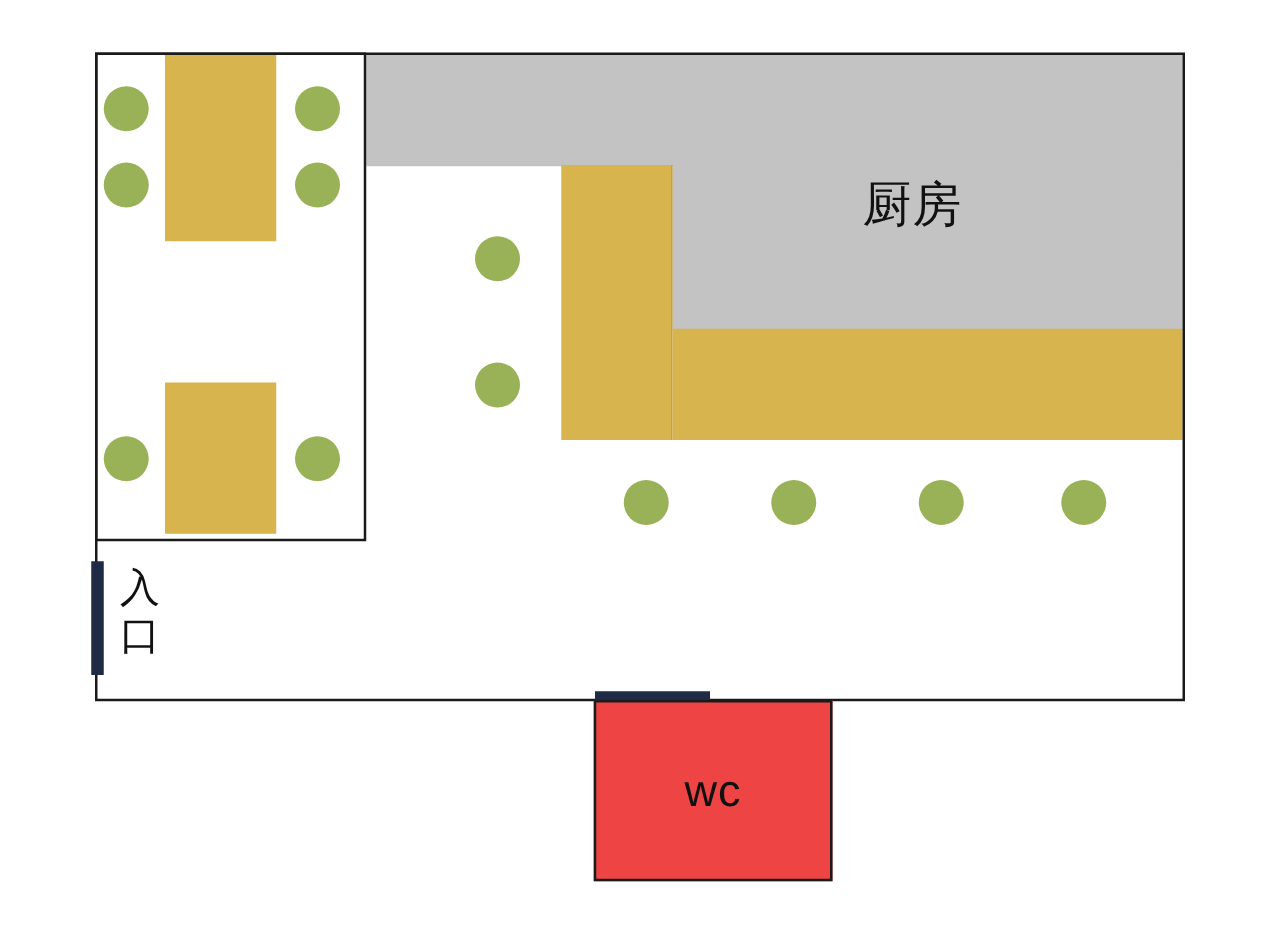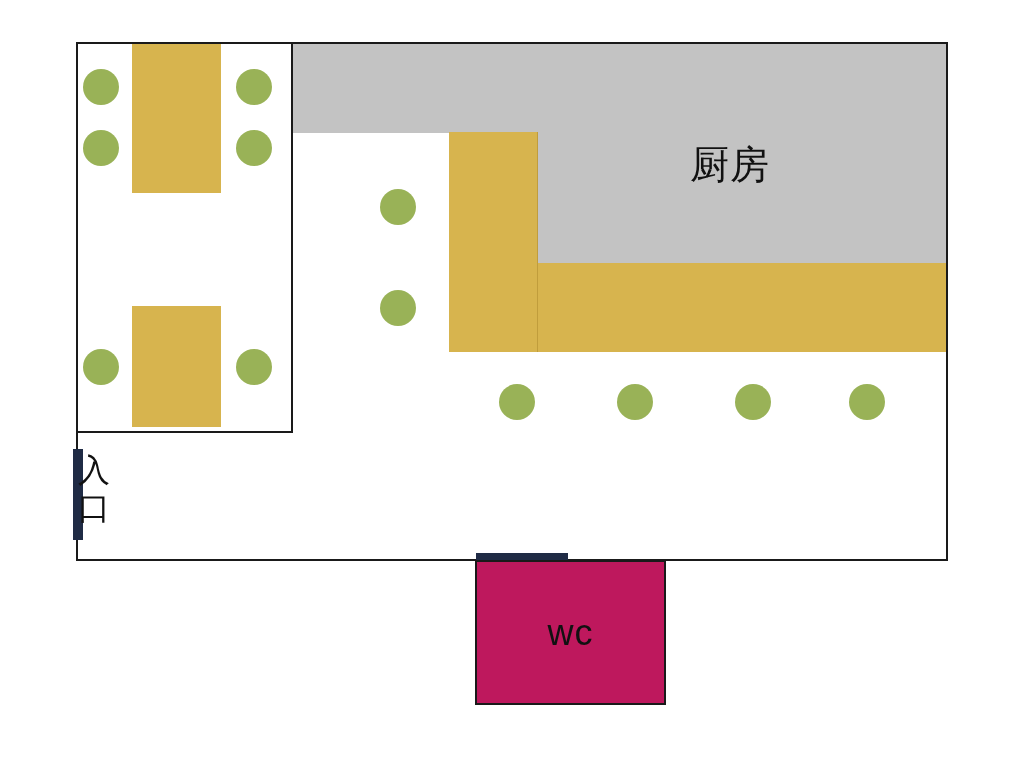--- a/index.html
+++ b/index.html
@@ -58,35 +58,35 @@
   }
 
   
   .entrance-door { left: 73px;  top: 449px; width: 10px; height: 91px; background: var(--door, #1f2b45); }
   .wc-door       { left: 476px; top: 553px; width: 92px; height: 9px;  background: var(--door, #1f2b45); }
 
   
   .wc-room {
     left: 475px; top: 560px; width: 191px; height: 145px;
     border: 2px solid var(--wall, #1a1a1a);
-    background: #be185d;
+    background: #ef4444;
     display: flex; align-items: center; justify-content: center;
   }
 
   
   .label {
     color: #111111;
     font-family: "Liberation Sans", "DejaVu Sans", sans-serif;
   }
   .kitchen-label {
     left: 690px; top: 147px;
     font-size: 39px; line-height: 36px; letter-spacing: 1px;
   }
   .entrance-label {
-    left: 78px; top: 451px; width: 38px;
+    left: 96px; top: 451px; width: 38px;
     font-size: 32px; line-height: 38px;
     word-break: break-all;
   }
   .wc-label {
     font-size: 36px; line-height: 36px; letter-spacing: 1px;
   }
 </style>
 </head>
 <body>
 

